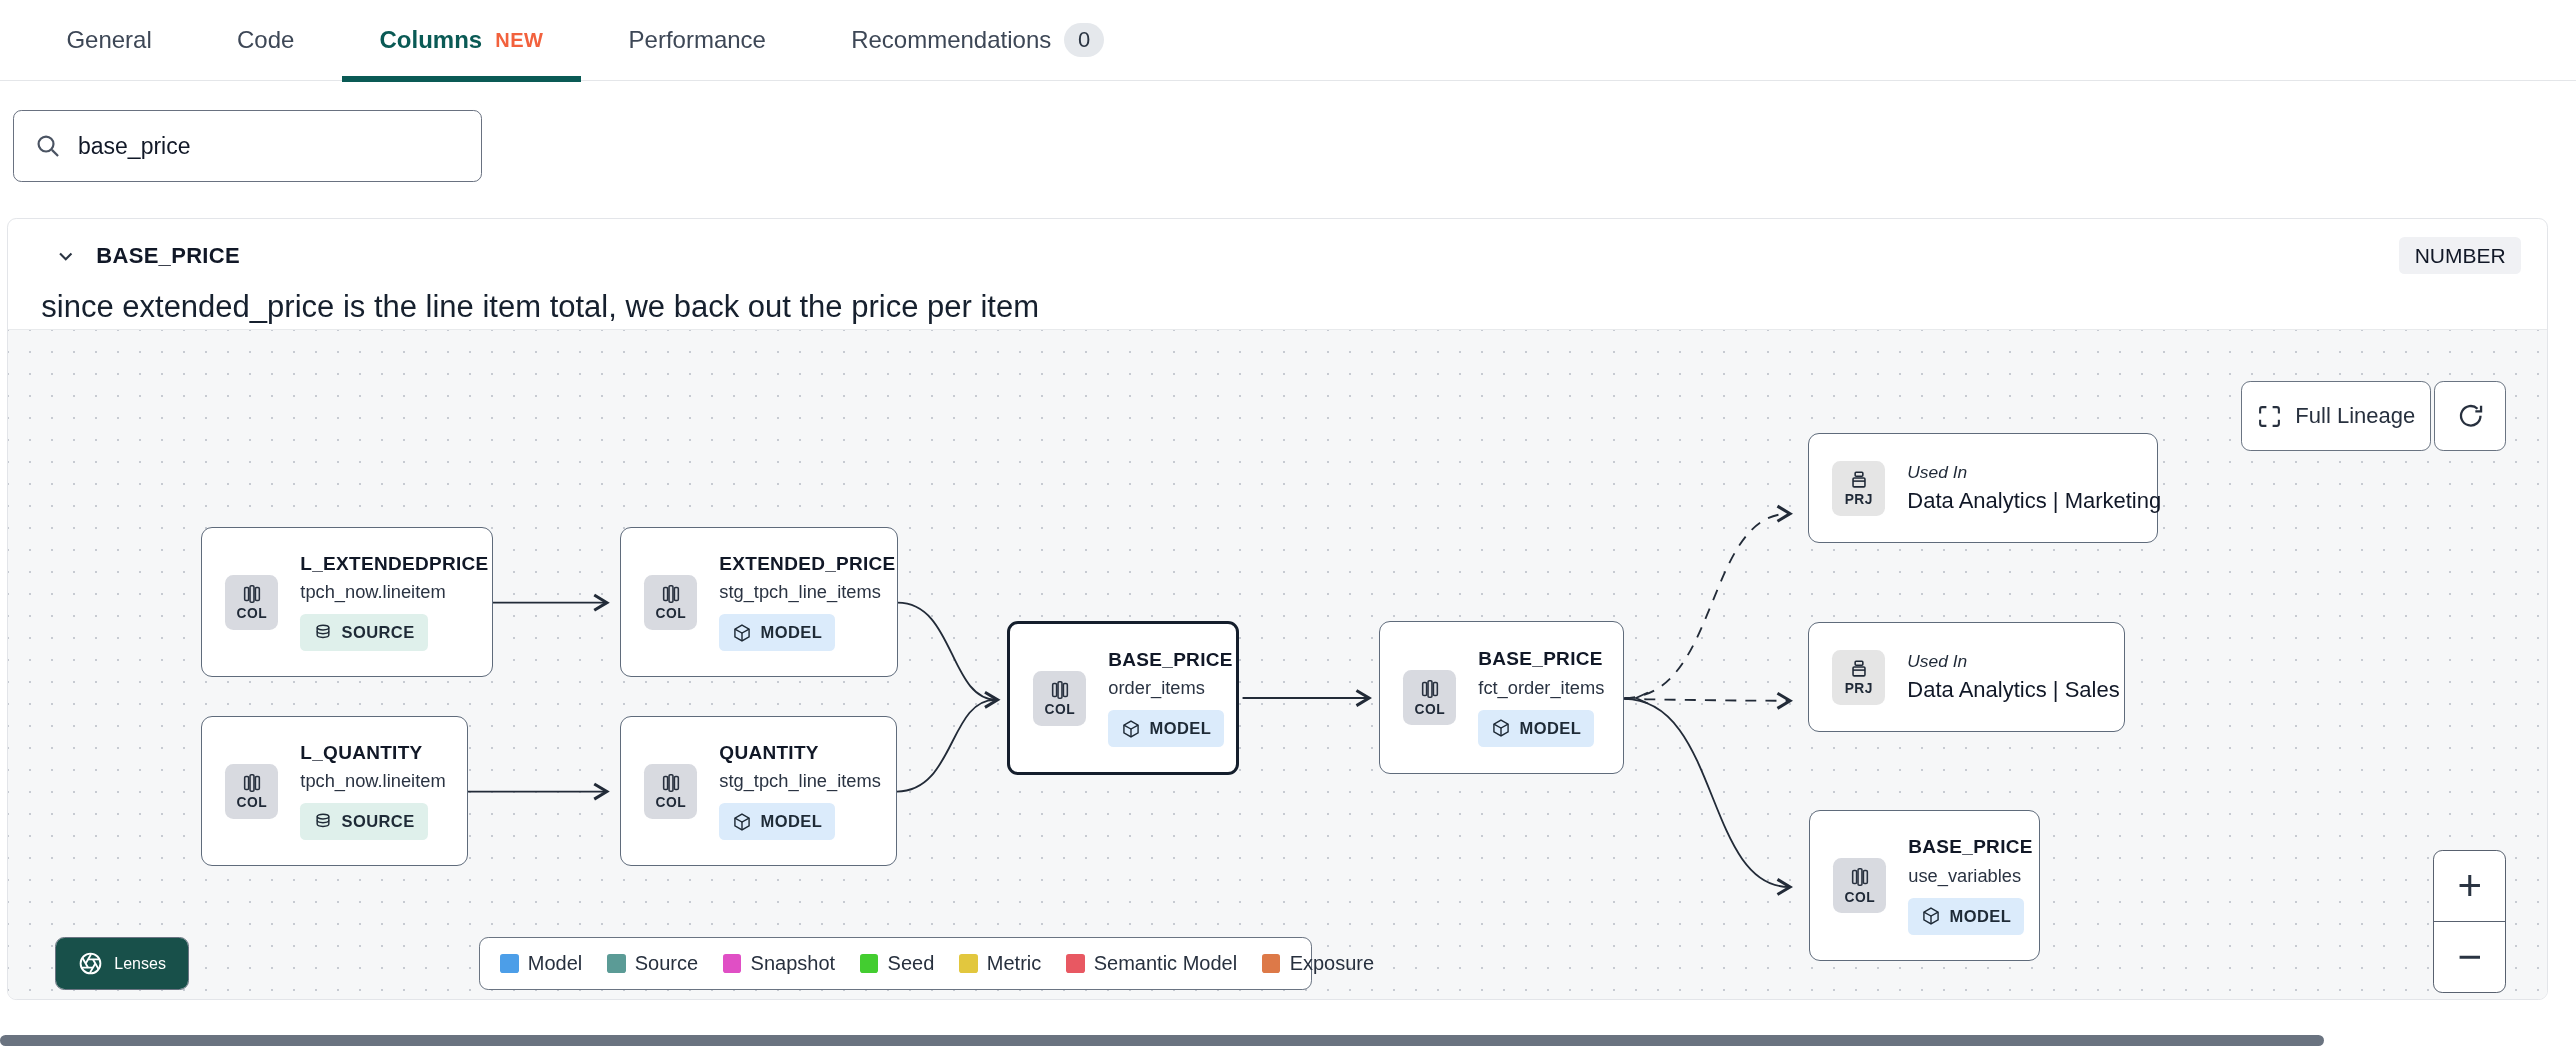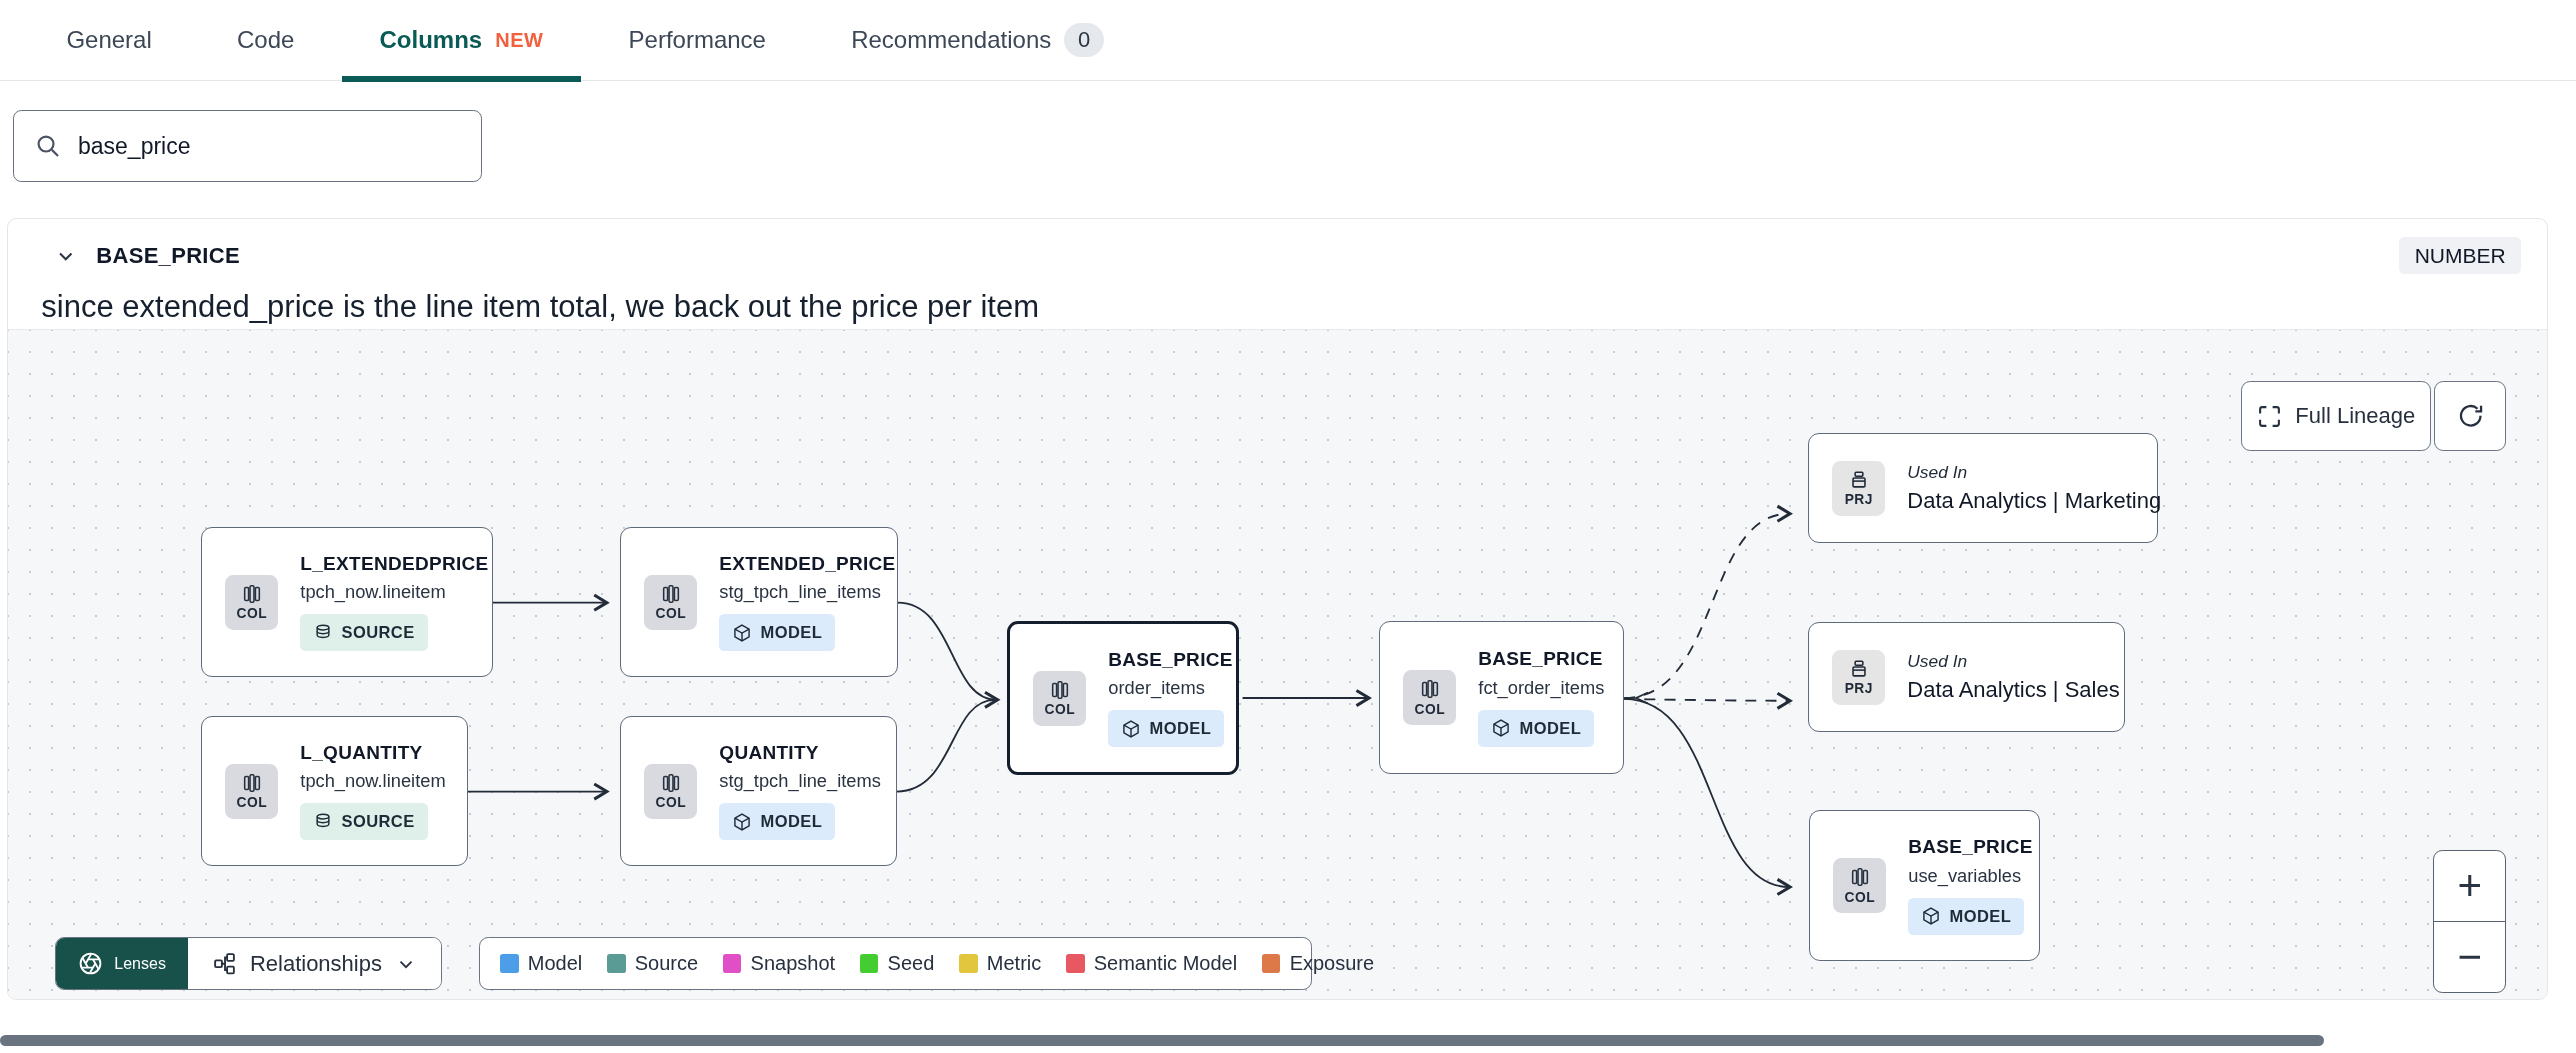--- a/index.html
+++ b/index.html
@@ -394,32 +394,20 @@
             <circle cx="12" cy="12" r="9.5"></circle>
             <path d="M14.31 8l5.2 9"></path>
               <path d="M9.69 8h10.9"></path>
               <path d="M7.38 12l5.2-9"></path>
             <path d="M9.69 16L4.49 7"></path>
               <path d="M14.31 16H3.41"></path>
               <path d="M16.62 12l-5.2 9"></path>
           </svg>
           <span>Lenses</span>
         </div>
-        <div class="rel-btn">
-          <svg width="25" height="25" viewBox="0 0 24 24" fill="none" stroke="#27303E" stroke-width="1.8">
-            <rect x="3" y="9" width="6.5" height="6.5" rx="1"></rect>
-              <rect x="14.5" y="3" width="6.5" height="6.5" rx="1"></rect>
-              <rect x="14.5" y="15" width="6.5" height="6.5" rx="1"></rect>
-            <path d="M9.5 12.25h3M12.5 12.25v-6h2M12.5 12.25v6h2"></path>
-          </svg>
-          <span>Relationships</span>
-          <svg width="22" height="22" viewBox="0 0 24 24" fill="none" stroke="#27303E" stroke-width="2">
-            <path d="M6 9.5l6 6 6-6"></path>
-          </svg>
-        </div>
       </div>
 
       <div class="legendbox">
         <span class="lg-item">
             <span class="sw" style="background: rgb(76, 158, 232);"></span>
             <span>Model</span>
           </span>
         <span class="lg-item">
             <span class="sw" style="background: rgb(91, 155, 150);"></span>
             <span>Source</span>

